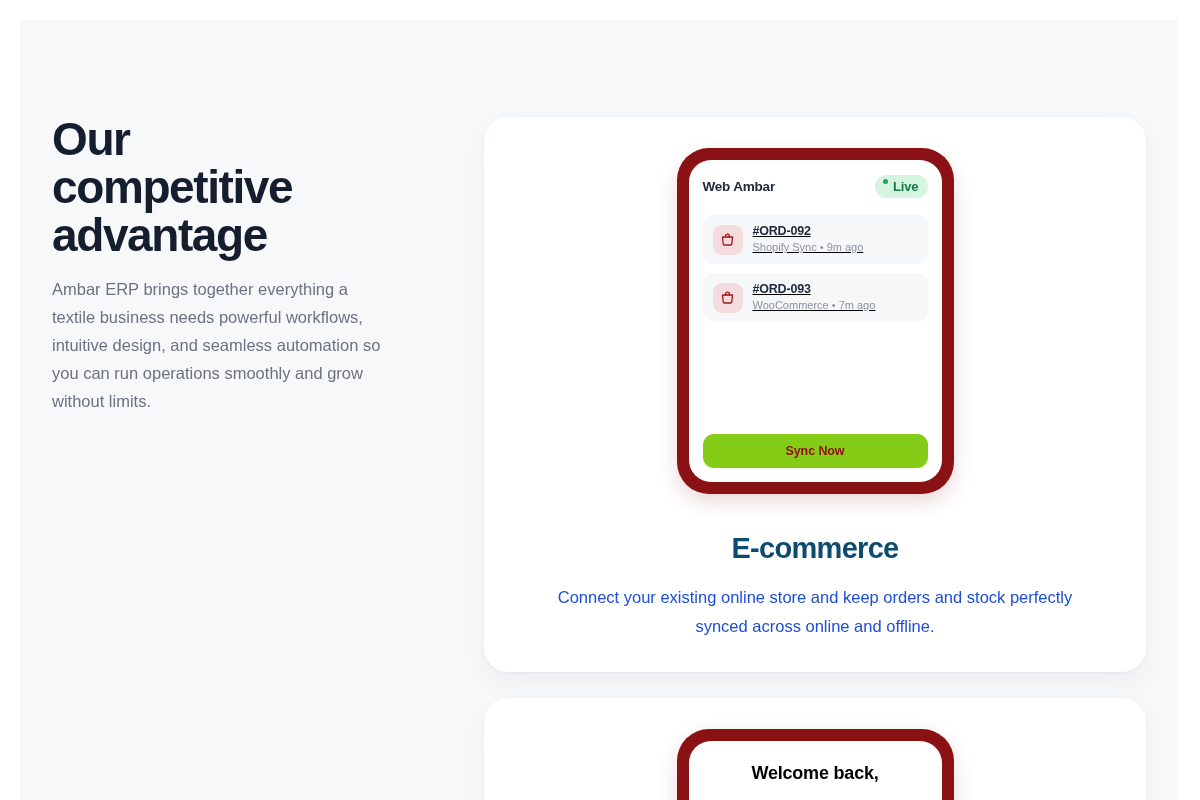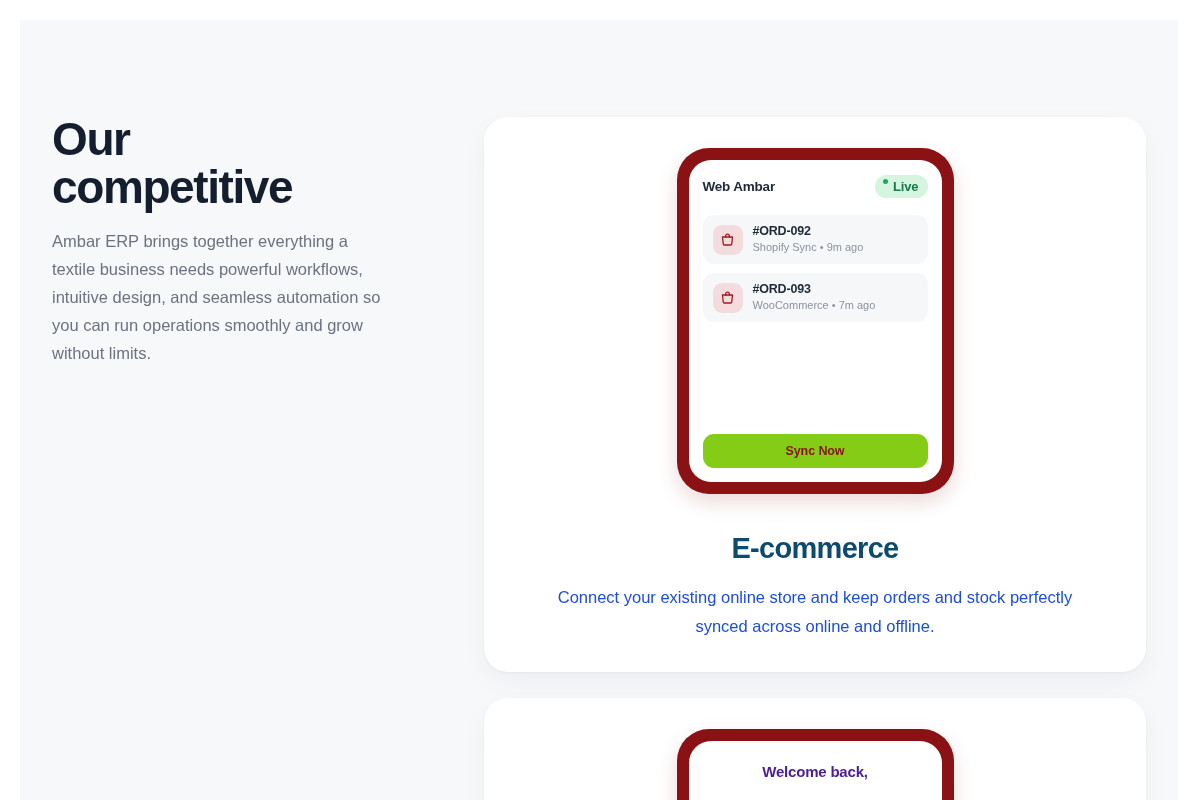--- a/index.html
+++ b/index.html
@@ -99,21 +99,21 @@
     color:#157a48;
     font-size:13px;
     font-weight:700;
     border-radius:999px;
     padding:4px 9px 4px 8px;
     letter-spacing:-.1px;
   }
   .live-dot { width:5px; height:5px; border-radius:50%; background:#22a45d; }
 
   
-  .order-list { display:flex; flex-direction:column; gap:9px; }
+  .order-list { display:flex; flex-direction:column; gap:9px;text-decoration:underline; }
   .order-row {
     display:flex;
     align-items:center;
     gap:10px;
     background:#f6f7f9;
     border-radius:11px;
     padding:9px 10px;
   }
   .order-ico {
     width:30px; height:30px;
@@ -171,36 +171,37 @@
     color:#1d4ed8;
   }
 
   
   .feature-card.second .phone-screen {
     height:322px;
     padding-top:22px;
   }
   .welcome-line {
     text-align:center;
-    font-size:15px;
-    font-weight:700;
-    color:#4c1d95;
+    font-size:18px;
+    font-weight:700;
+    color:#000000;
     letter-spacing:-.2px;
   }
 </style>
 </head>
 <body>
 
 <div id="page">
   <div id="canvas">
 
     <div id="left-col">
       <h1 class="headline">
         <span>Our</span>
         <span>competitive</span>
+        <span>advantage</span>
       </h1>
       <p class="lede">Ambar ERP brings together everything a textile business needs powerful workflows, intuitive design, and seamless automation so you can run operations smoothly and grow without limits.</p>
     </div>
 
     <div id="right-col">
 
       <div class="feature-card">
 
         <div class="phone">
           <div class="phone-screen">

